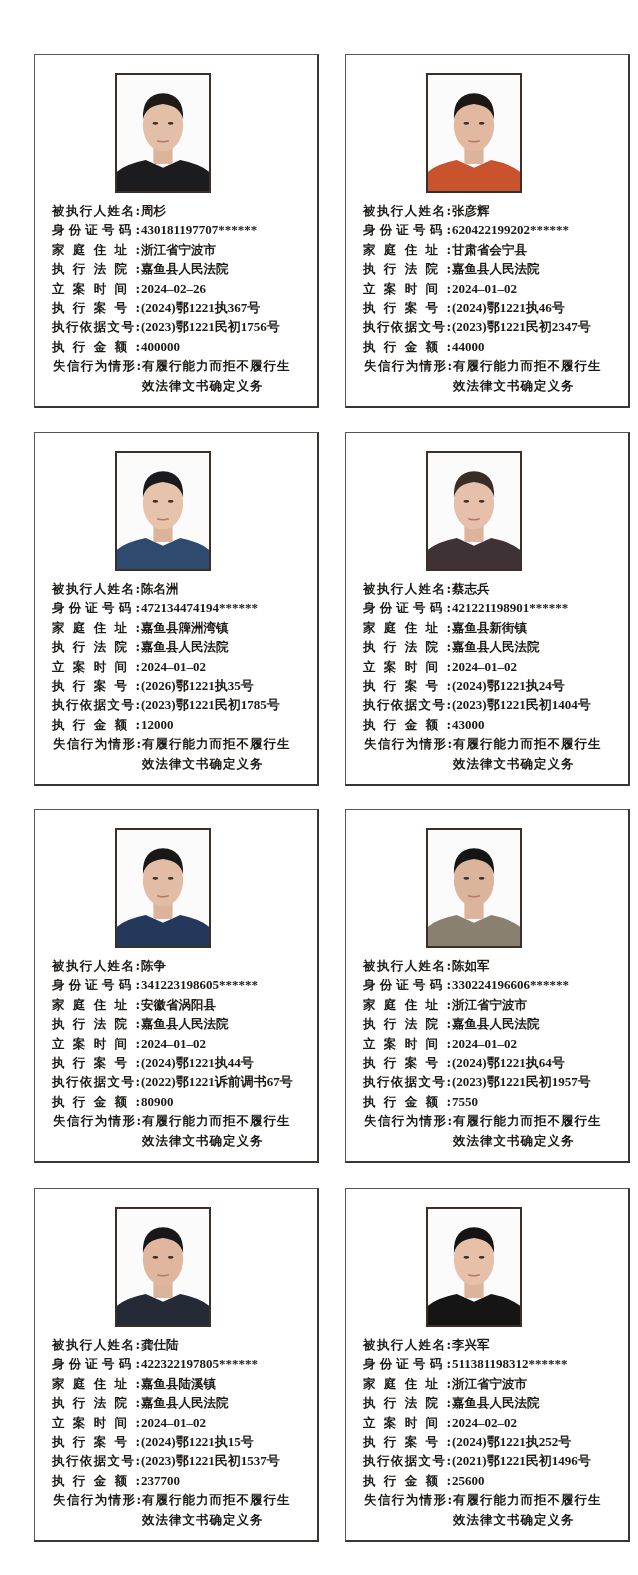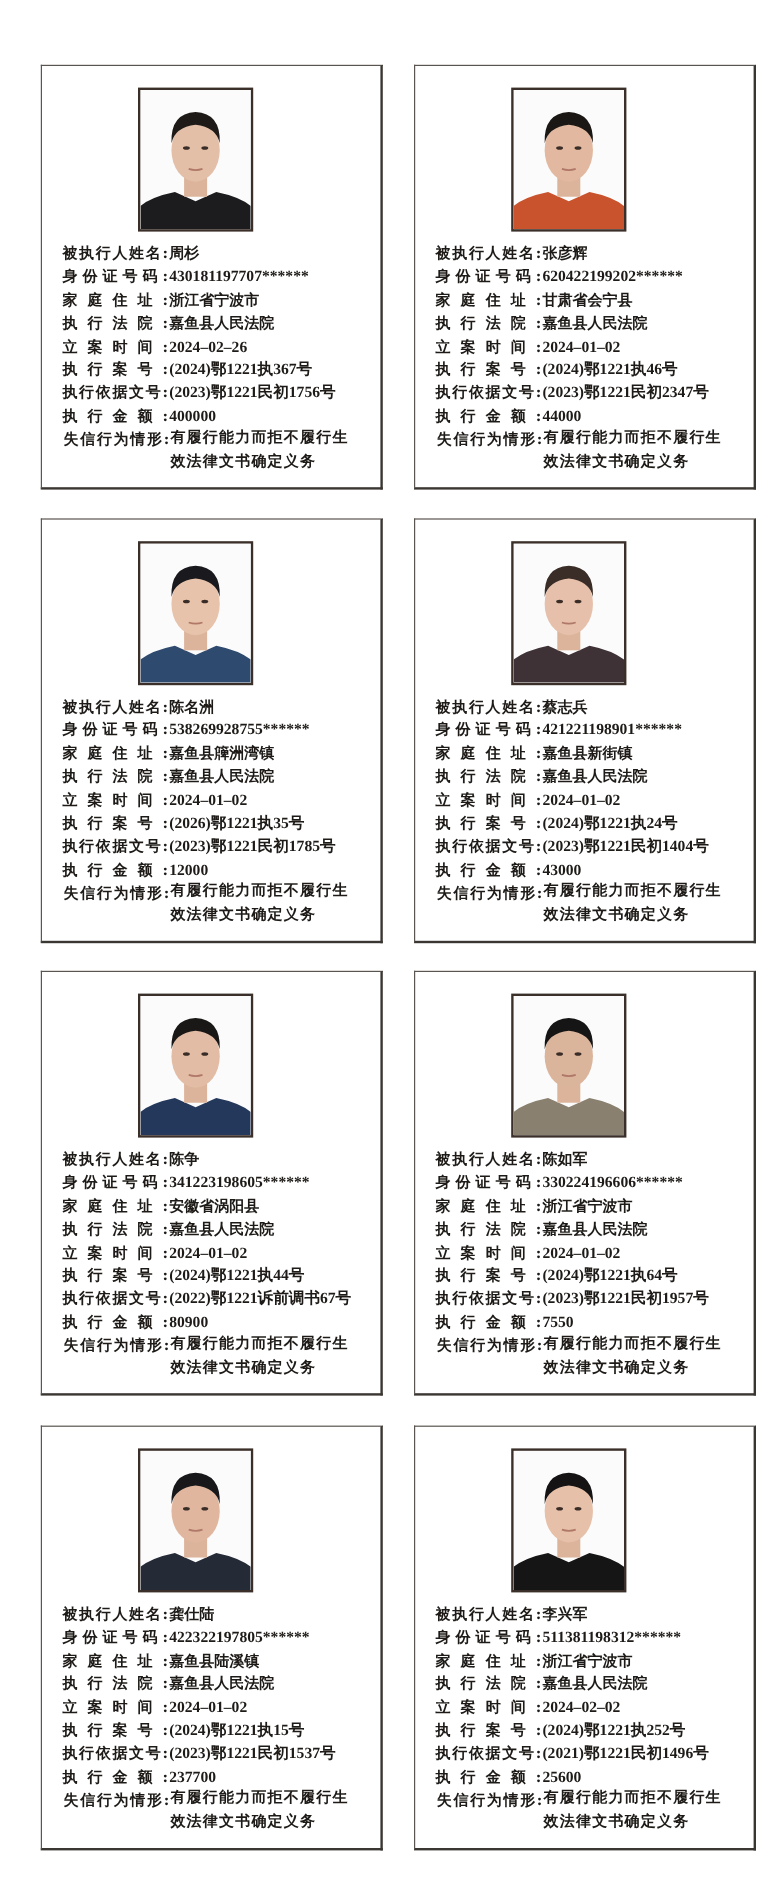--- a/index.html
+++ b/index.html
@@ -67,21 +67,20 @@
   .value.num {
     font-family: "Liberation Serif", "DejaVu Serif", serif;
     font-size: 13px;
     text-align: center;
   }
   .value.wrap {
     white-space: normal;
     width: 150px;
     letter-spacing: 1px;
     line-height: 19.4px;
-    font-family: Liberation Mono, monospace;
   }
   .row.tall { height: 38.8px; justify-content: flex-end; }
 </style>
 </head>
 <body>
 
 <div id="cards">
     <div class="card" style="left: 34px; top: 42px;">
     <div class="photo">
       <svg viewBox="0 0 96 120" preserveAspectRatio="none">
@@ -199,21 +198,21 @@
         <path d="M42 68 Q48 70 54 68" stroke="#b07868" stroke-width="1.5" fill="none"></path>
       </svg>
     </div>
     <div class="fields">
       <div class="row">
         <span class="label">被执行人姓名:</span>
         <span class="value">陈名洲</span>
       </div>
       <div class="row">
         <span class="label">身份证号码:</span>
-        <span class="value num">538269928755******</span>
+        <span class="value num">472134474194******</span>
       </div>
       <div class="row">
         <span class="label">家庭住址:</span>
         <span class="value">嘉鱼县簰洲湾镇</span>
       </div>
       <div class="row">
         <span class="label">执行法院:</span>
         <span class="value">嘉鱼县人民法院</span>
       </div>
       <div class="row">

